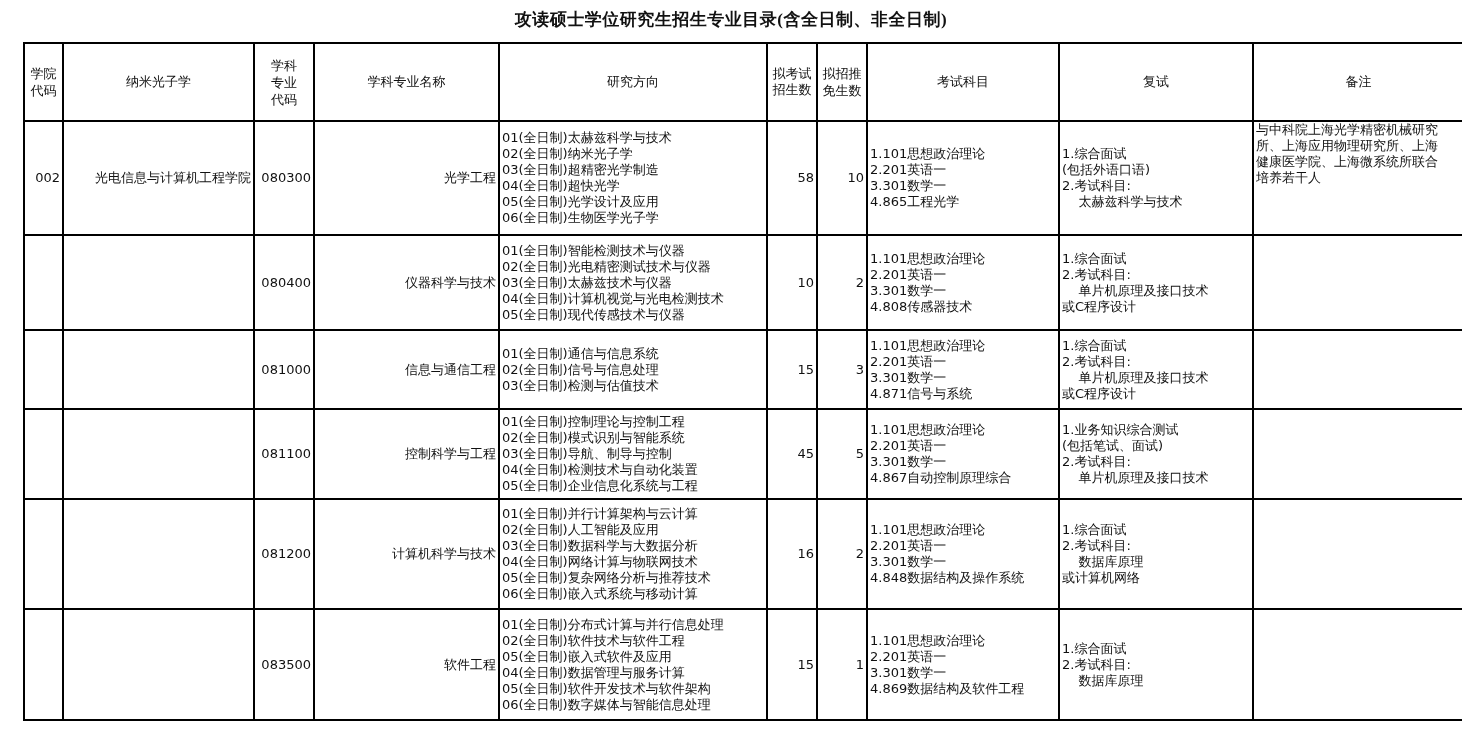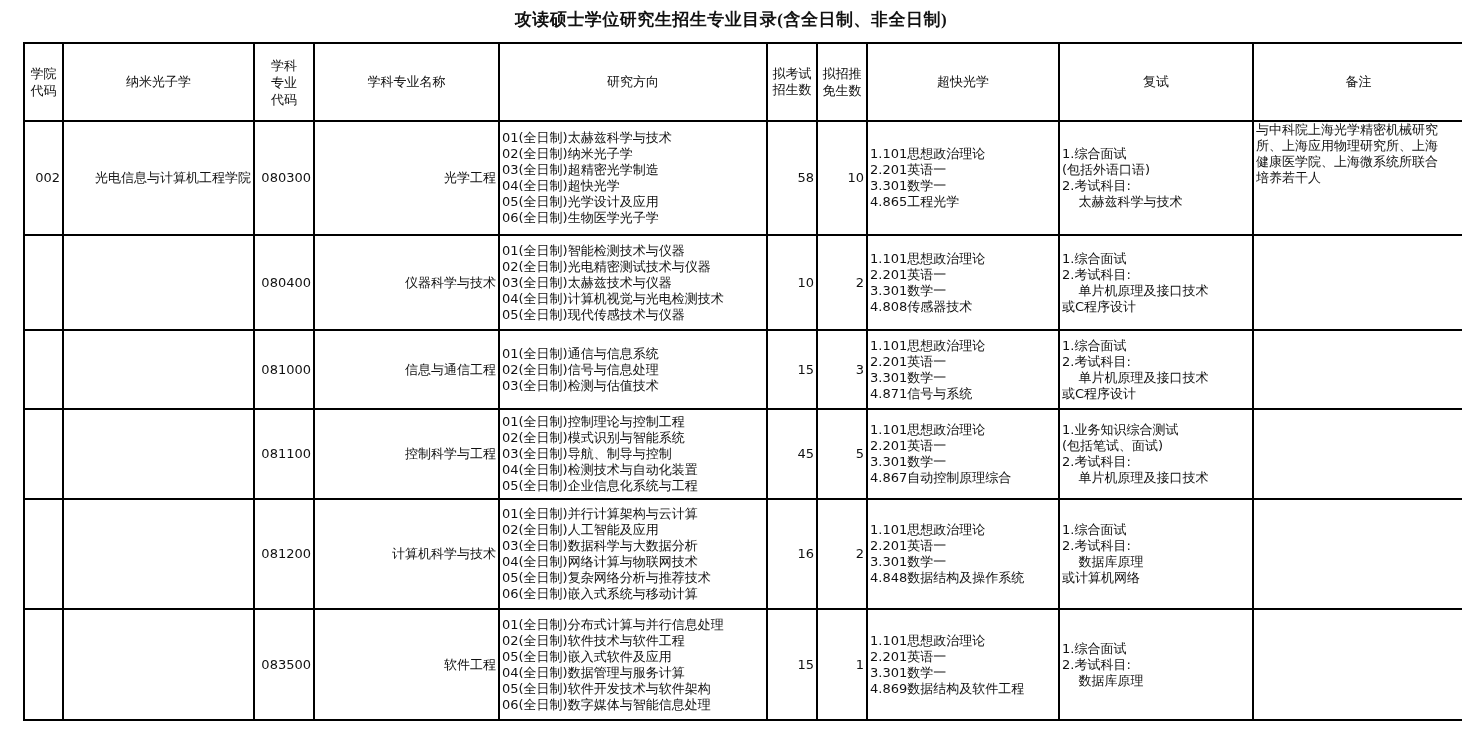--- a/index.html
+++ b/index.html
@@ -38,21 +38,21 @@
   </colgroup>
   <thead>
     <tr class="hdr-row">
       <th><span style="display:inline-block;width:28px;line-height:17px">学院代码</span></th>
       <th>纳米光子学</th>
       <th><span style="display:inline-block;width:28px;line-height:17px">学科专业代码</span></th>
       <th>学科专业名称</th>
       <th>研究方向</th>
       <th><span style="display:inline-block;width:44px;line-height:16px">拟考试招生数</span></th>
       <th><span style="display:inline-block;width:44px;line-height:17px">拟招推免生数</span></th>
-      <th>超快光学</th>
+      <th>考试科目</th>
       <th>复试</th>
       <th>备注</th>
     </tr>
   </thead>
   <tbody id="tbody">
       <tr style="height: 114px;">
         <td class="c">002</td>
         <td class="c">光电信息与计算机工程学院</td>
         <td class="c">080300</td>
         <td class="c">光学工程</td>

